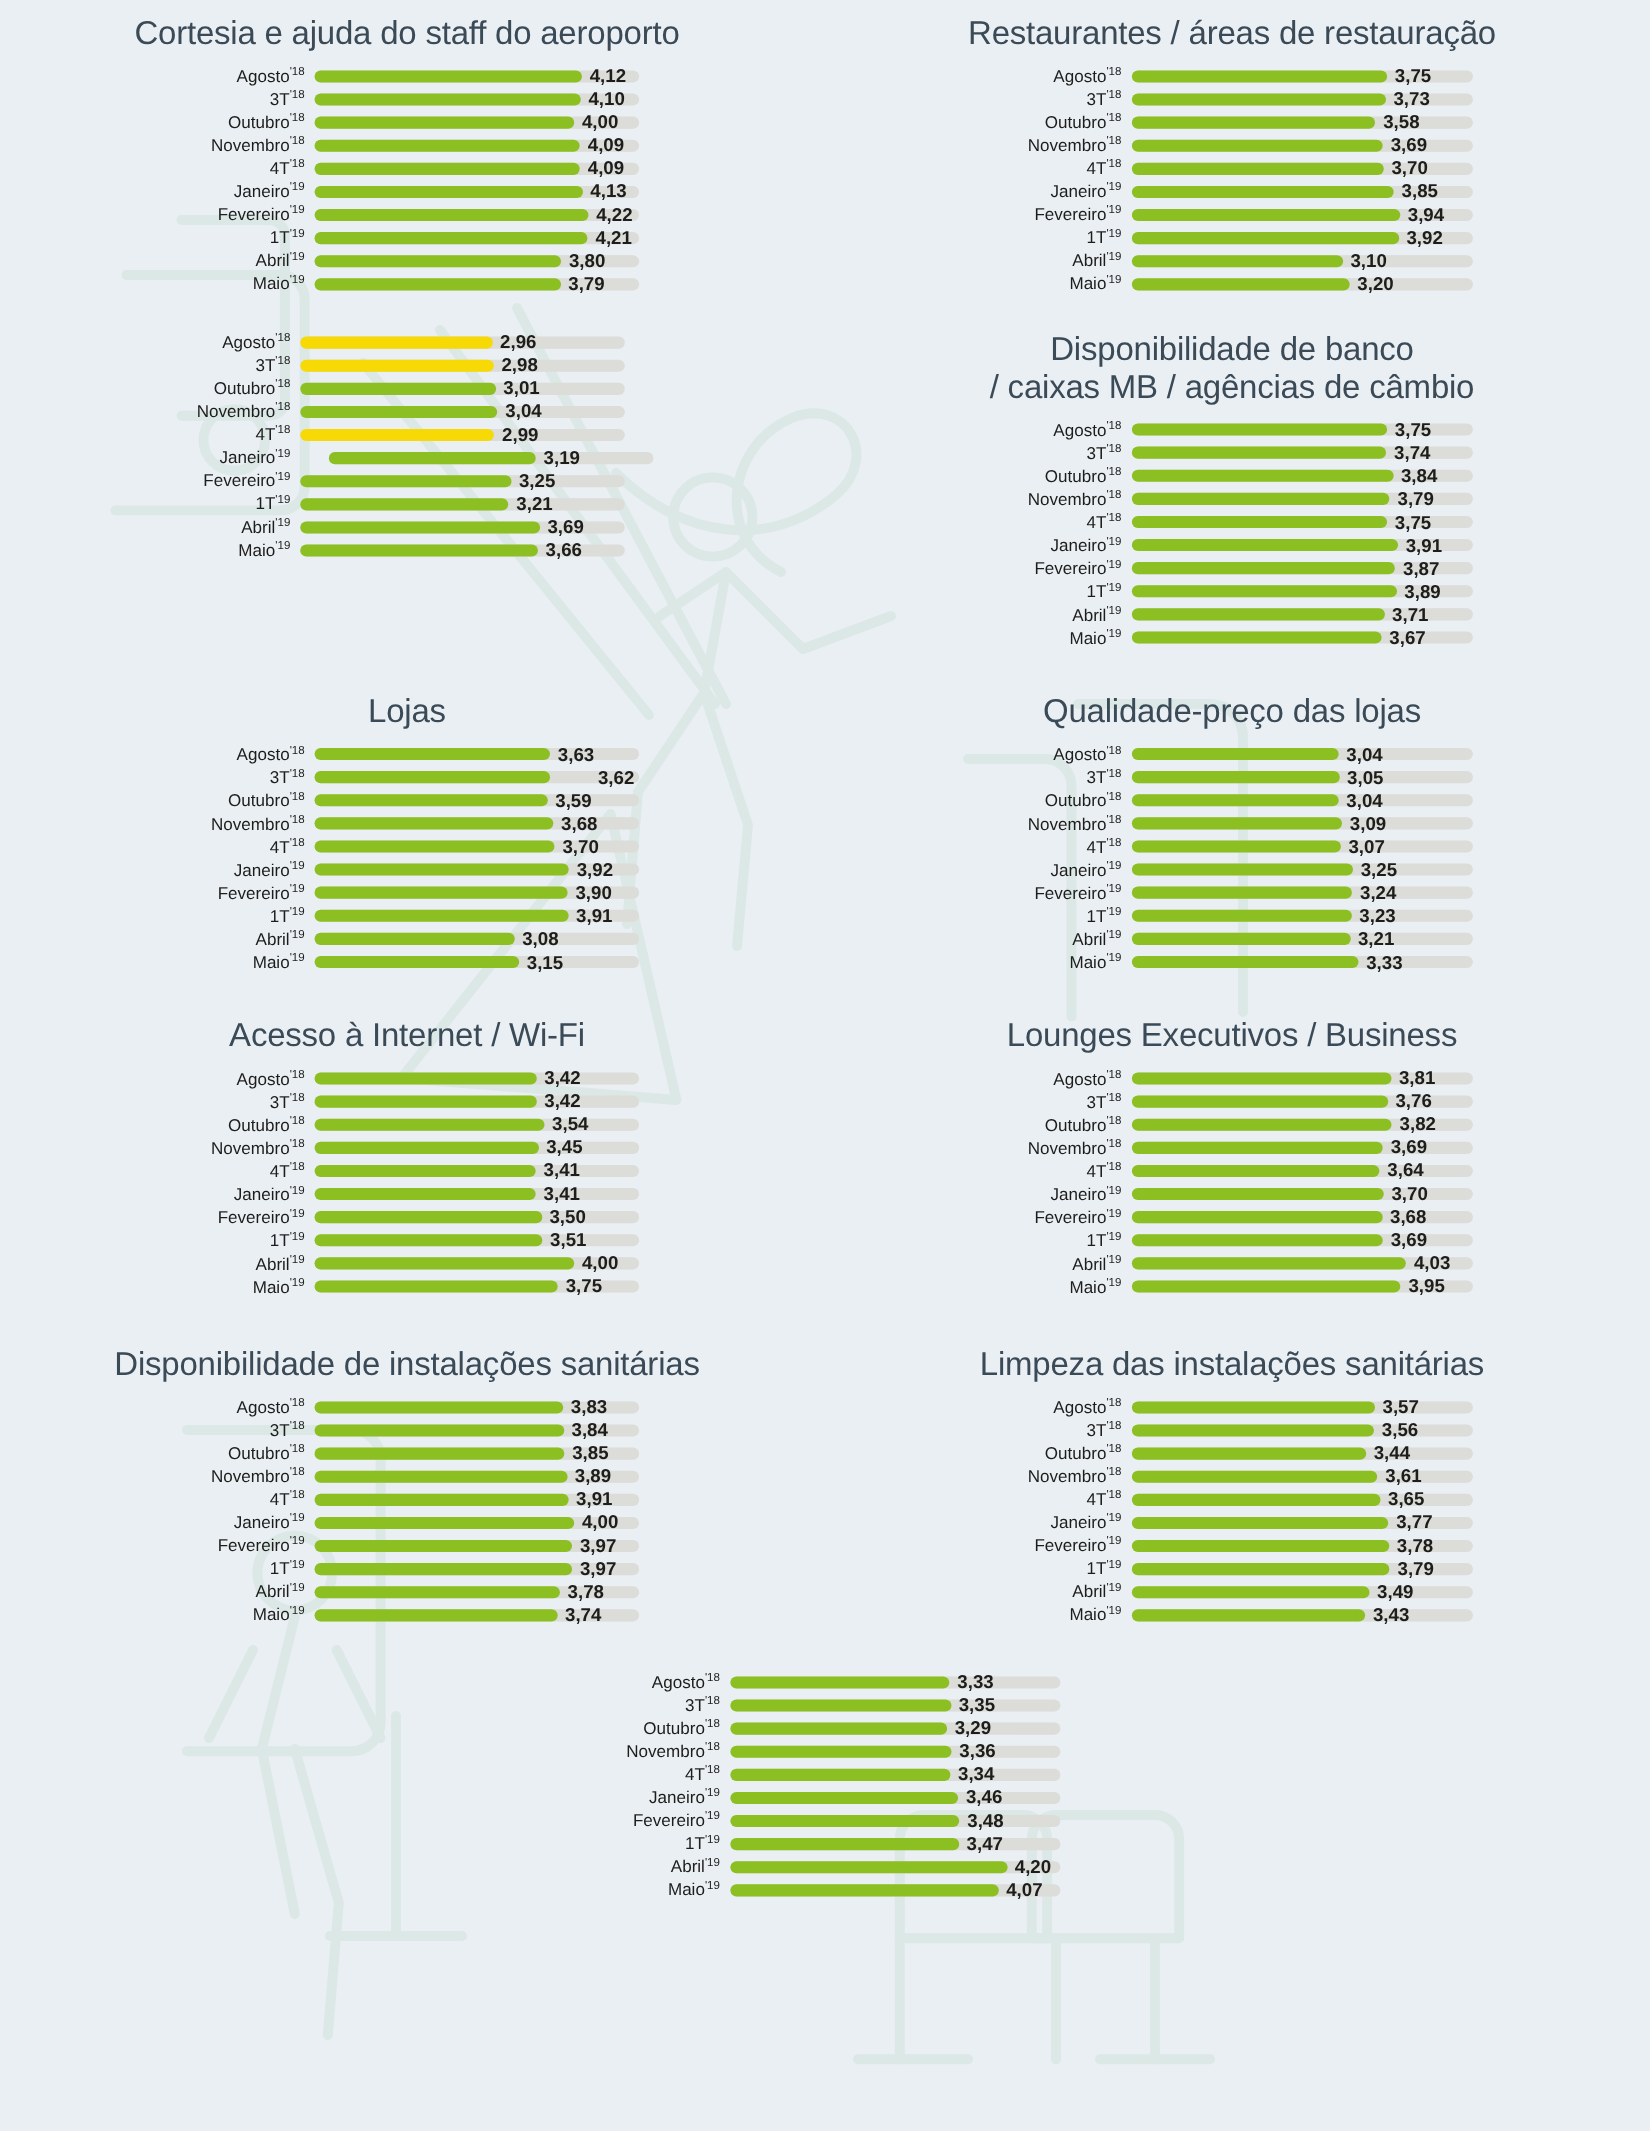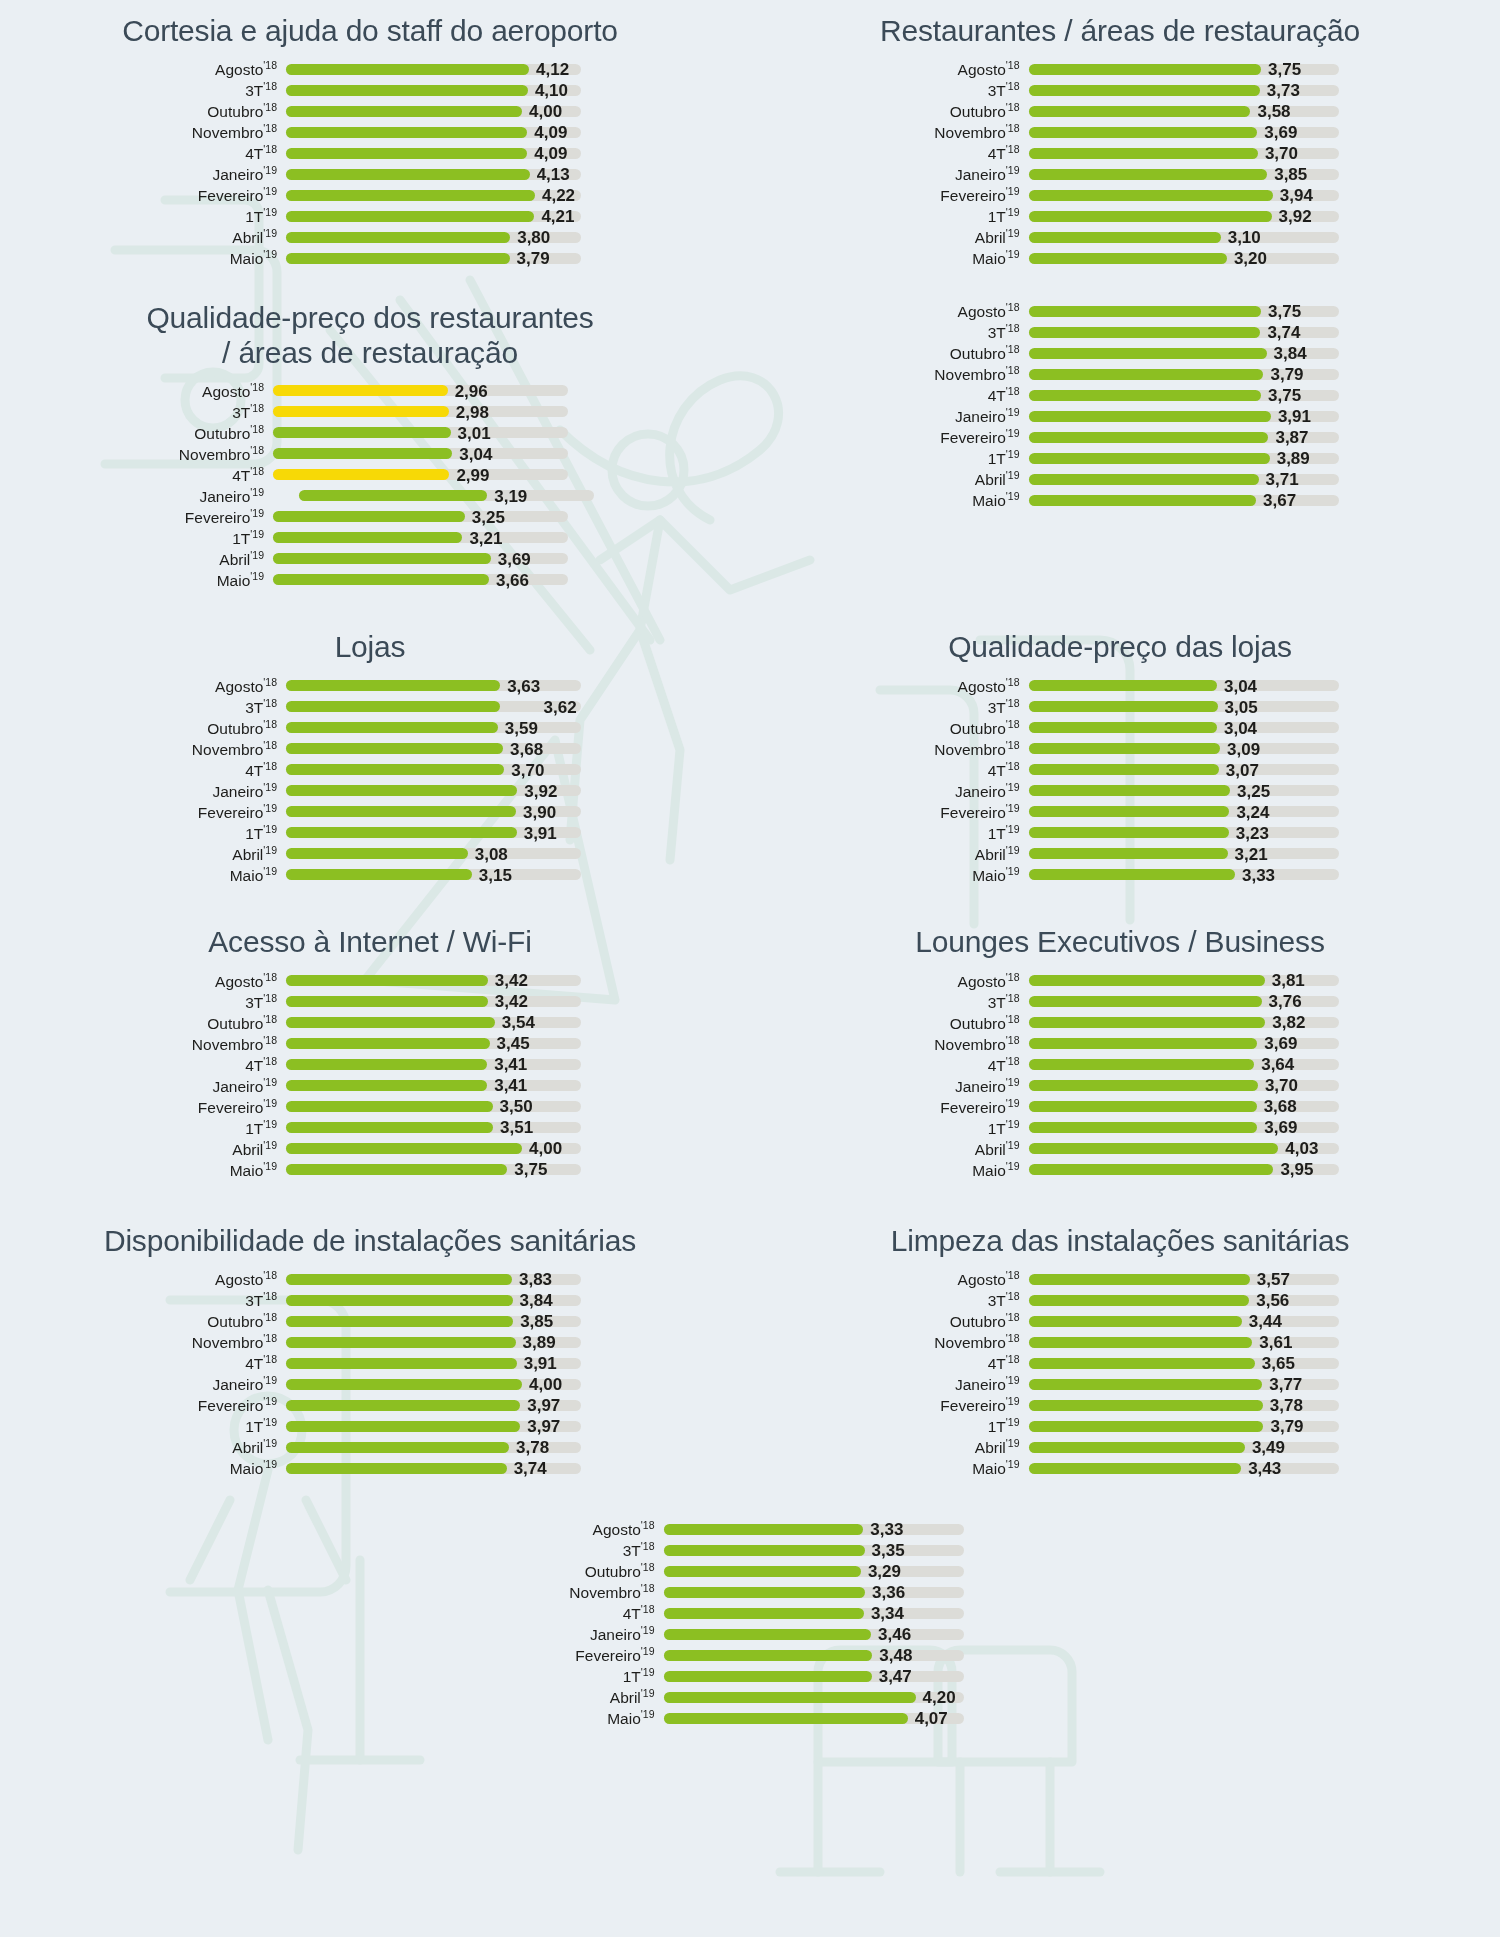--- a/index.html
+++ b/index.html
@@ -287,21 +287,20 @@
             <div class="lbl" style="width: 118px;"><span>Maio</span><sup>'19</sup></div>
             <div class="track" style="width: 310px;">
               <div class="fill" style="width: 64%;"></div>
               <div class="val" style="left: 64%;">3,20</div>
             </div>
           </div>
         </div>
       </div>
     </div>
     <div class="panel colA" style="margin-top: 32px;">
-      <div class="chart-title"><span>Qualidade-preço dos restaurantes</span><span class="l2">/ áreas de restauração</span></div>
       <div class="panel-inner">
         <div class="rows">
           <div class="row">
             <div class="lbl" style="width: 118px;"><span>Agosto</span><sup>'18</sup></div>
             <div class="track" style="width: 295px;">
               <div class="fill low" style="width: 59.2%;"></div>
               <div class="val" style="left: 59.2%;">2,96</div>
             </div>
           </div>
           <div class="row">
@@ -364,20 +363,21 @@
             <div class="lbl" style="width: 118px;"><span>Maio</span><sup>'19</sup></div>
             <div class="track" style="width: 295px;">
               <div class="fill" style="width: 73.2%;"></div>
               <div class="val" style="left: 73.2%;">3,66</div>
             </div>
           </div>
         </div>
       </div>
     </div>
     <div class="panel colB" style="margin-top: 32px;">
+      <div class="chart-title"><span>Disponibilidade de banco</span><span class="l2">/ caixas MB / agências de câmbio</span></div>
       <div class="panel-inner">
         <div class="rows">
           <div class="row">
             <div class="lbl" style="width: 118px;"><span>Agosto</span><sup>'18</sup></div>
             <div class="track" style="width: 310px;">
               <div class="fill" style="width: 75%;"></div>
               <div class="val" style="left: 75%;">3,75</div>
             </div>
           </div>
           <div class="row">

